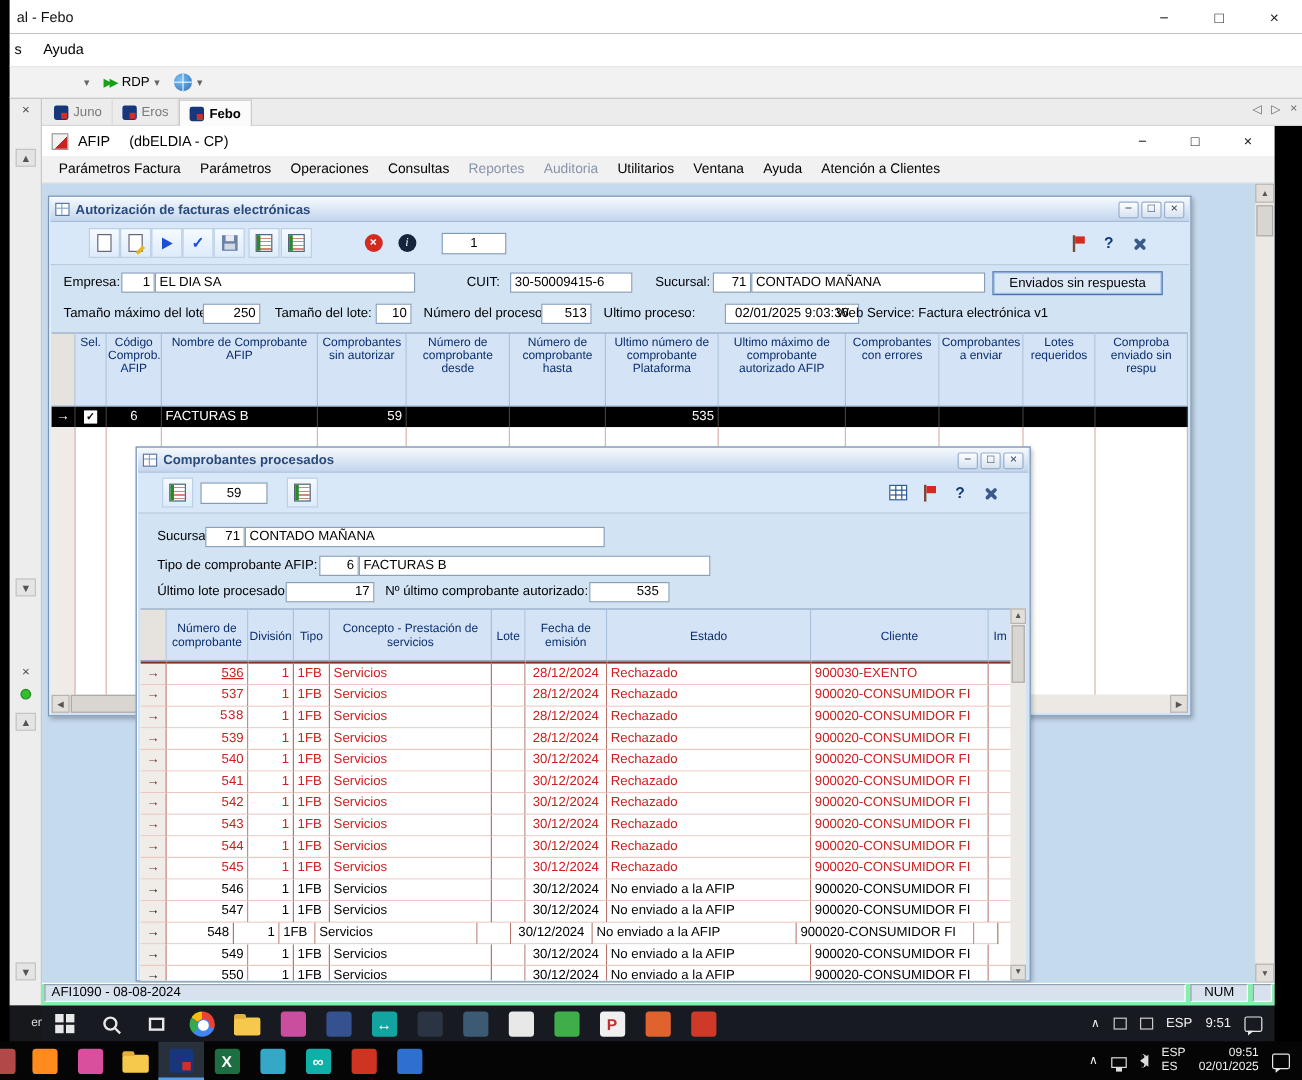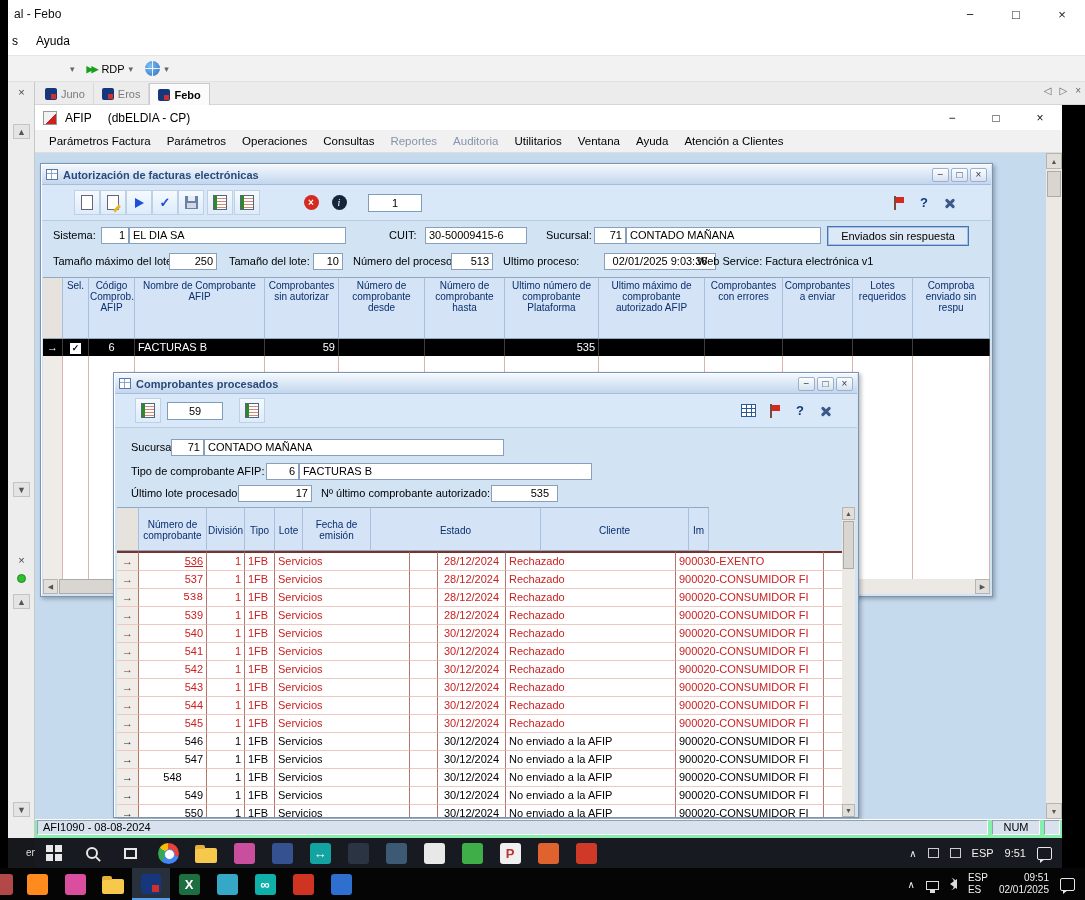--- a/index.html
+++ b/index.html
@@ -280,21 +280,21 @@
               <span class="ic-flag"></span>
             </div>
           <div class="tbtn" style="right:54px;border:none;background:none">
               <span class="ic-help">?</span>
             </div>
           <div class="tbtn" style="right:28px;border:none;background:none">
               <span class="ic-tools"></span>
             </div>
         </div>
 
-        <span class="flabel" style="left:12px;top:63px">Sistema:</span>
+        <span class="flabel" style="left:12px;top:63px">Empresa:</span>
         <span class="fbox num" style="left:60px;top:63px;width:28px">1</span>
         <span class="fbox" style="left:88px;top:63px;width:217px">EL DIA SA</span>
         <span class="flabel" style="left:348px;top:63px">CUIT:</span>
         <span class="fbox" style="left:384px;top:63px;width:102px">30-50009415-6</span>
         <span class="flabel" style="left:505px;top:63px">Sucursal:</span>
         <span class="fbox num" style="left:553px;top:63px;width:32px">71</span>
         <span class="fbox" style="left:585px;top:63px;width:195px">CONTADO MAÑANA</span>
         <span class="btn" style="left:786px;top:62px;width:142px;height:20px">Enviados sin respuesta</span>
 
         <span class="flabel" style="left:12px;top:89px">Tamaño máximo del lote:</span>
@@ -400,20 +400,21 @@
         <span class="flabel" style="left:17px;top:112px">Último lote procesado:</span>
         <span class="fbox num" style="left:124px;top:112px;width:74px">17</span>
         <span class="flabel" style="left:207px;top:112px">Nº último comprobante autorizado:</span>
         <span class="fbox num" style="left:377px;top:112px;width:67px;padding-right:8px">535</span>
 
         <div class="ghrow" style="left:3px;top:134px;width:727px;height:44px">
             <div class="gh" style="width: 22px; background: rgb(230, 226, 222);"></div>
             <div class="gh" style="width: 68px; display: flex; align-items: center; justify-content: center;">Número de comprobante</div>
             <div class="gh" style="width: 38px; display: flex; align-items: center; justify-content: center;">División</div>
             <div class="gh" style="width: 30px; display: flex; align-items: center; justify-content: center;">Tipo</div>
+            <div class="gh" style="width: 135px; display: flex; align-items: center; justify-content: center;">Concepto - Prestación de servicios</div>
             <div class="gh" style="width: 28px; display: flex; align-items: center; justify-content: center;">Lote</div>
             <div class="gh" style="width: 68px; display: flex; align-items: center; justify-content: center;">Fecha de emisión</div>
             <div class="gh" style="width: 170px; display: flex; align-items: center; justify-content: center;">Estado</div>
             <div class="gh" style="width: 148px; display: flex; align-items: center; justify-content: center;">Cliente</div>
             <div class="gh" style="width: 20px; display: flex; align-items: center; justify-content: center;">Im</div>
           </div>
         <div class="abs" style="left:3px;top:178px;width:727px;height:268px;background:#fff;overflow:hidden">
             <div class="prow rech first">
               <div class="pc psel" style="width: 22px; text-align: center;">→</div>
               <div class="pc" style="width: 68px; text-align: right; text-decoration: underline;">536</div>
@@ -553,21 +554,21 @@
               <div class="pc" style="width: 30px; text-align: left;">1FB</div>
               <div class="pc" style="width: 135px; text-align: left;">Servicios</div>
               <div class="pc" style="width: 28px; text-align: left;"></div>
               <div class="pc" style="width: 68px; text-align: center;">30/12/2024</div>
               <div class="pc" style="width: 170px; text-align: left;">No enviado a la AFIP</div>
               <div class="pc" style="width: 148px; text-align: left;">900020-CONSUMIDOR FI</div>
               <div class="pc" style="width: 20px; text-align: left;"></div>
             </div>
             <div class="prow">
               <div class="pc psel" style="width: 22px; text-align: center;">→</div>
-              <div class="pc" style="width: 68px; text-align: center;">548</div>
+              <div class="pc" style="width: 56px; text-align: right;">548</div>
               <div class="pc" style="width: 38px; text-align: right;">1</div>
               <div class="pc" style="width: 30px; text-align: left;">1FB</div>
               <div class="pc" style="width: 135px; text-align: left;">Servicios</div>
               <div class="pc" style="width: 28px; text-align: left;"></div>
               <div class="pc" style="width: 68px; text-align: center;">30/12/2024</div>
               <div class="pc" style="width: 170px; text-align: left;">No enviado a la AFIP</div>
               <div class="pc" style="width: 148px; text-align: left;">900020-CONSUMIDOR FI</div>
               <div class="pc" style="width: 20px; text-align: left;"></div>
             </div>
             <div class="prow">

